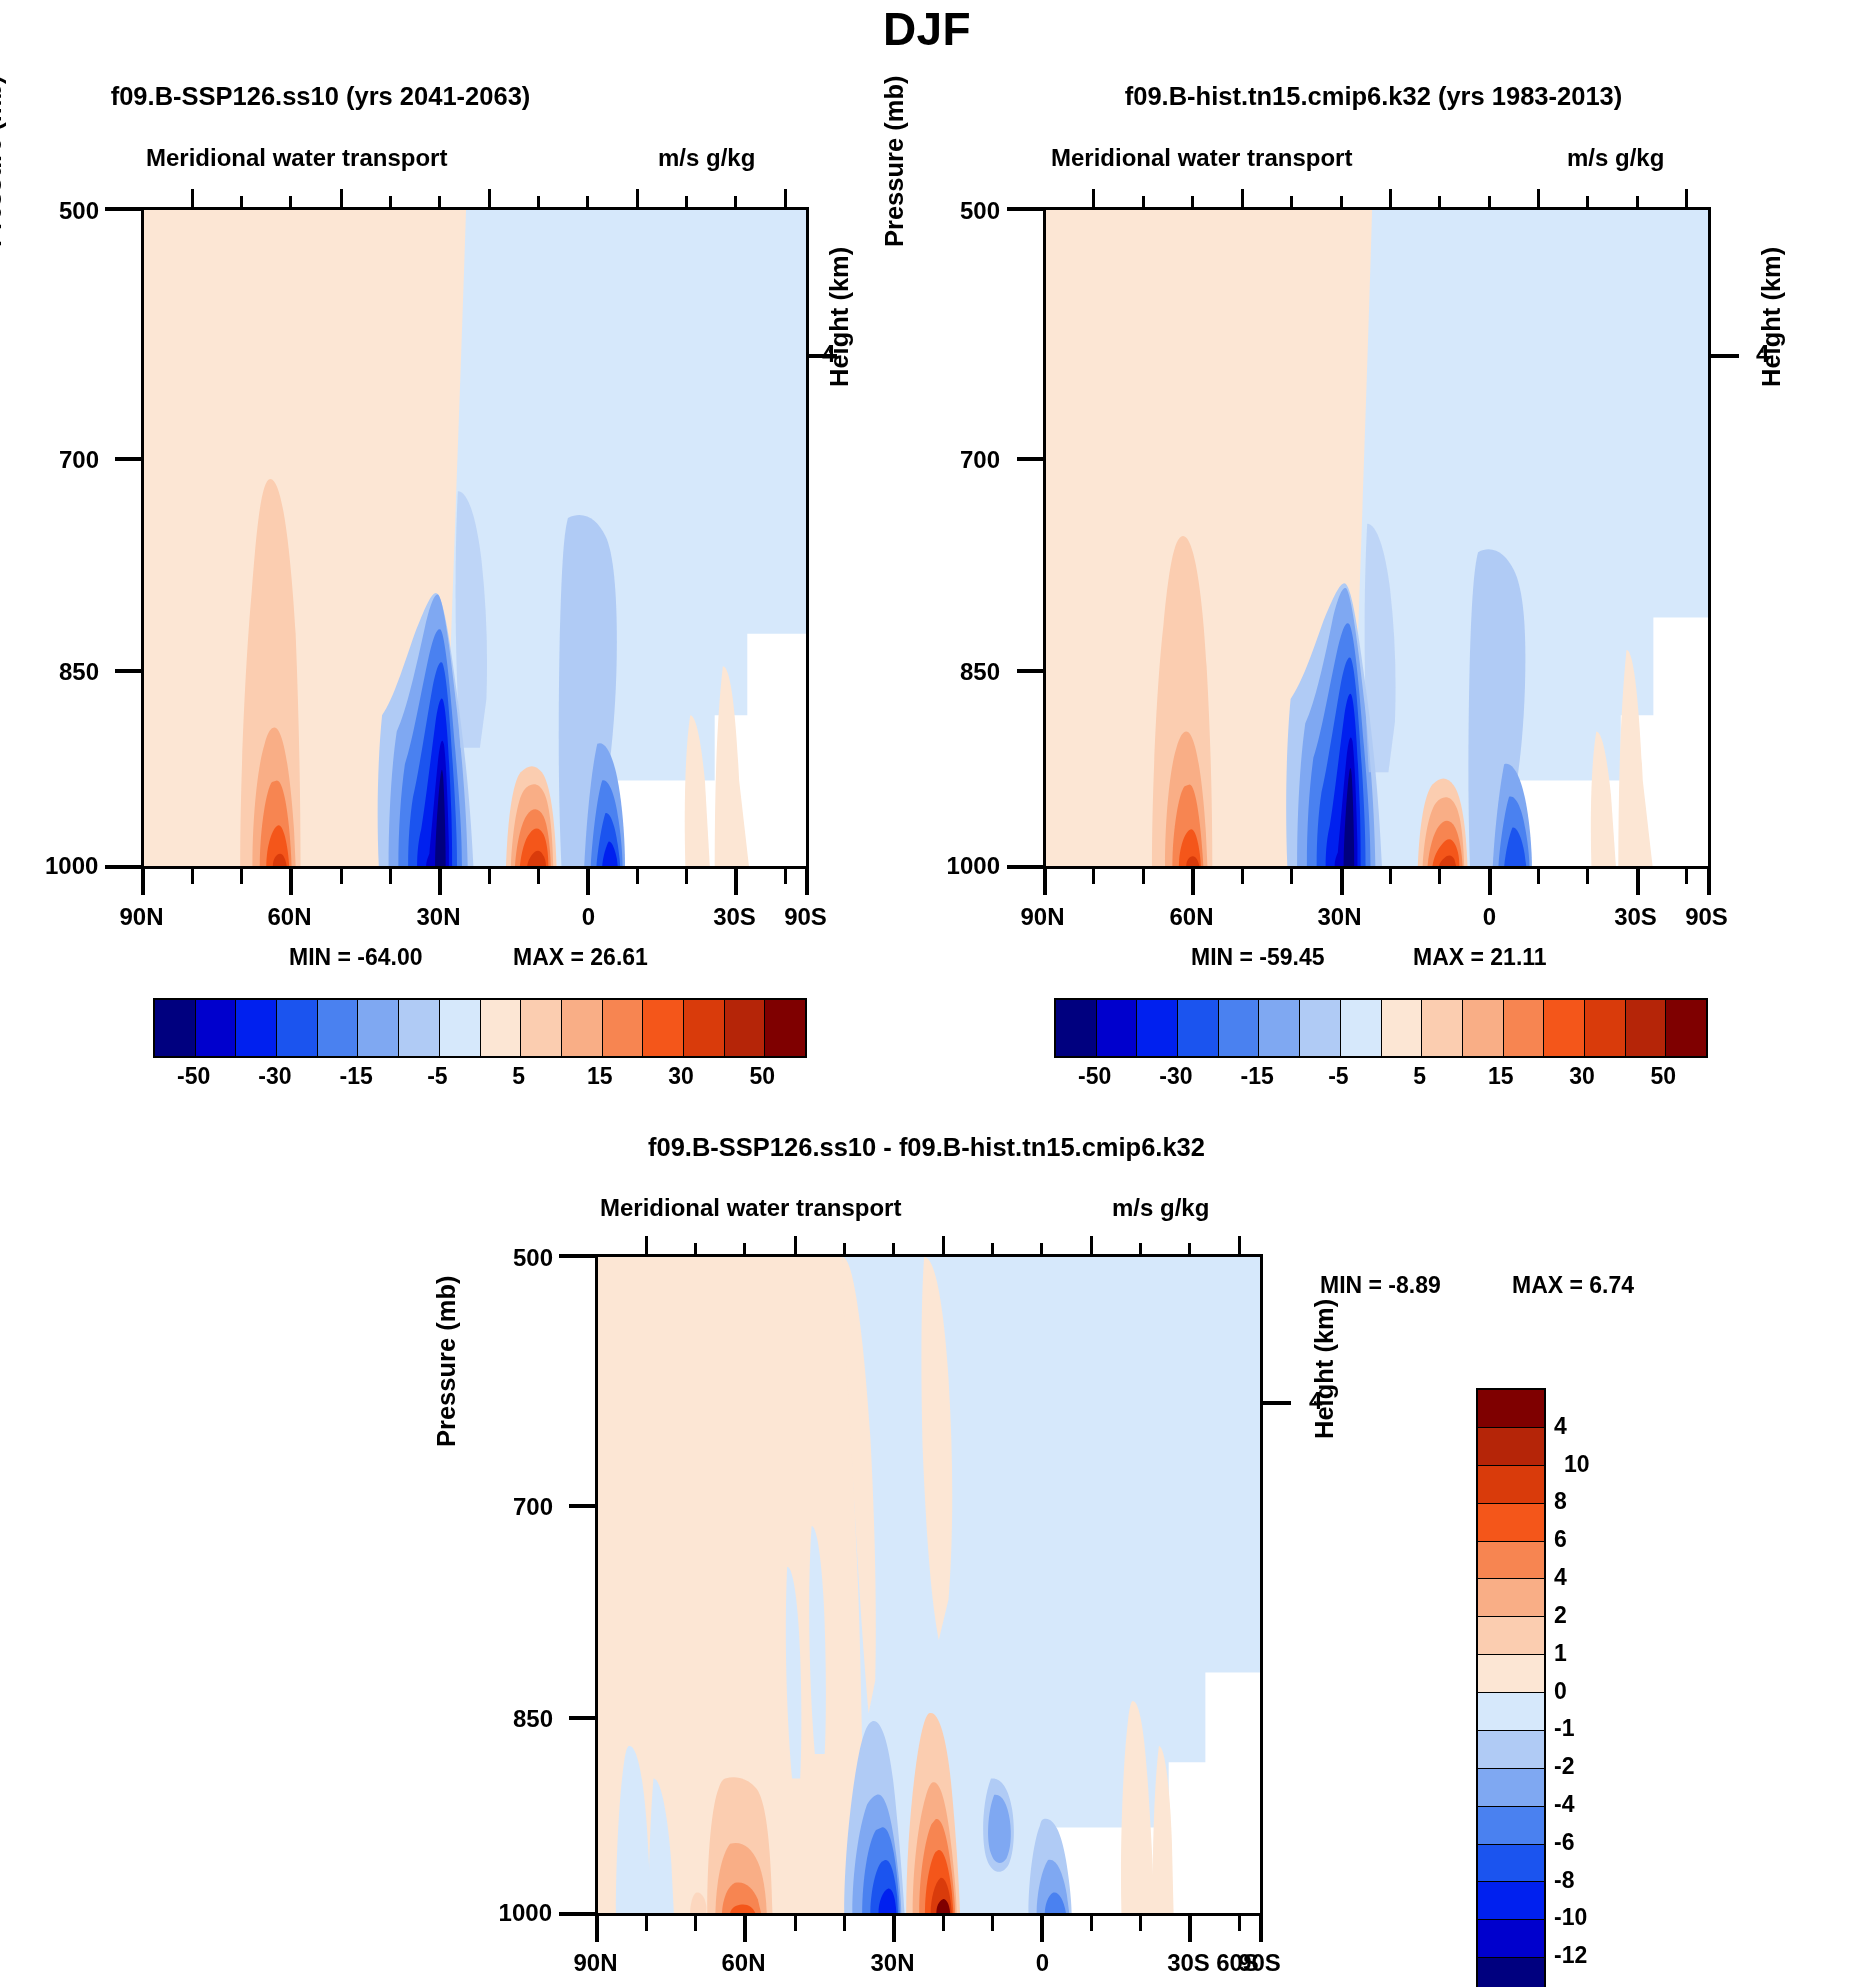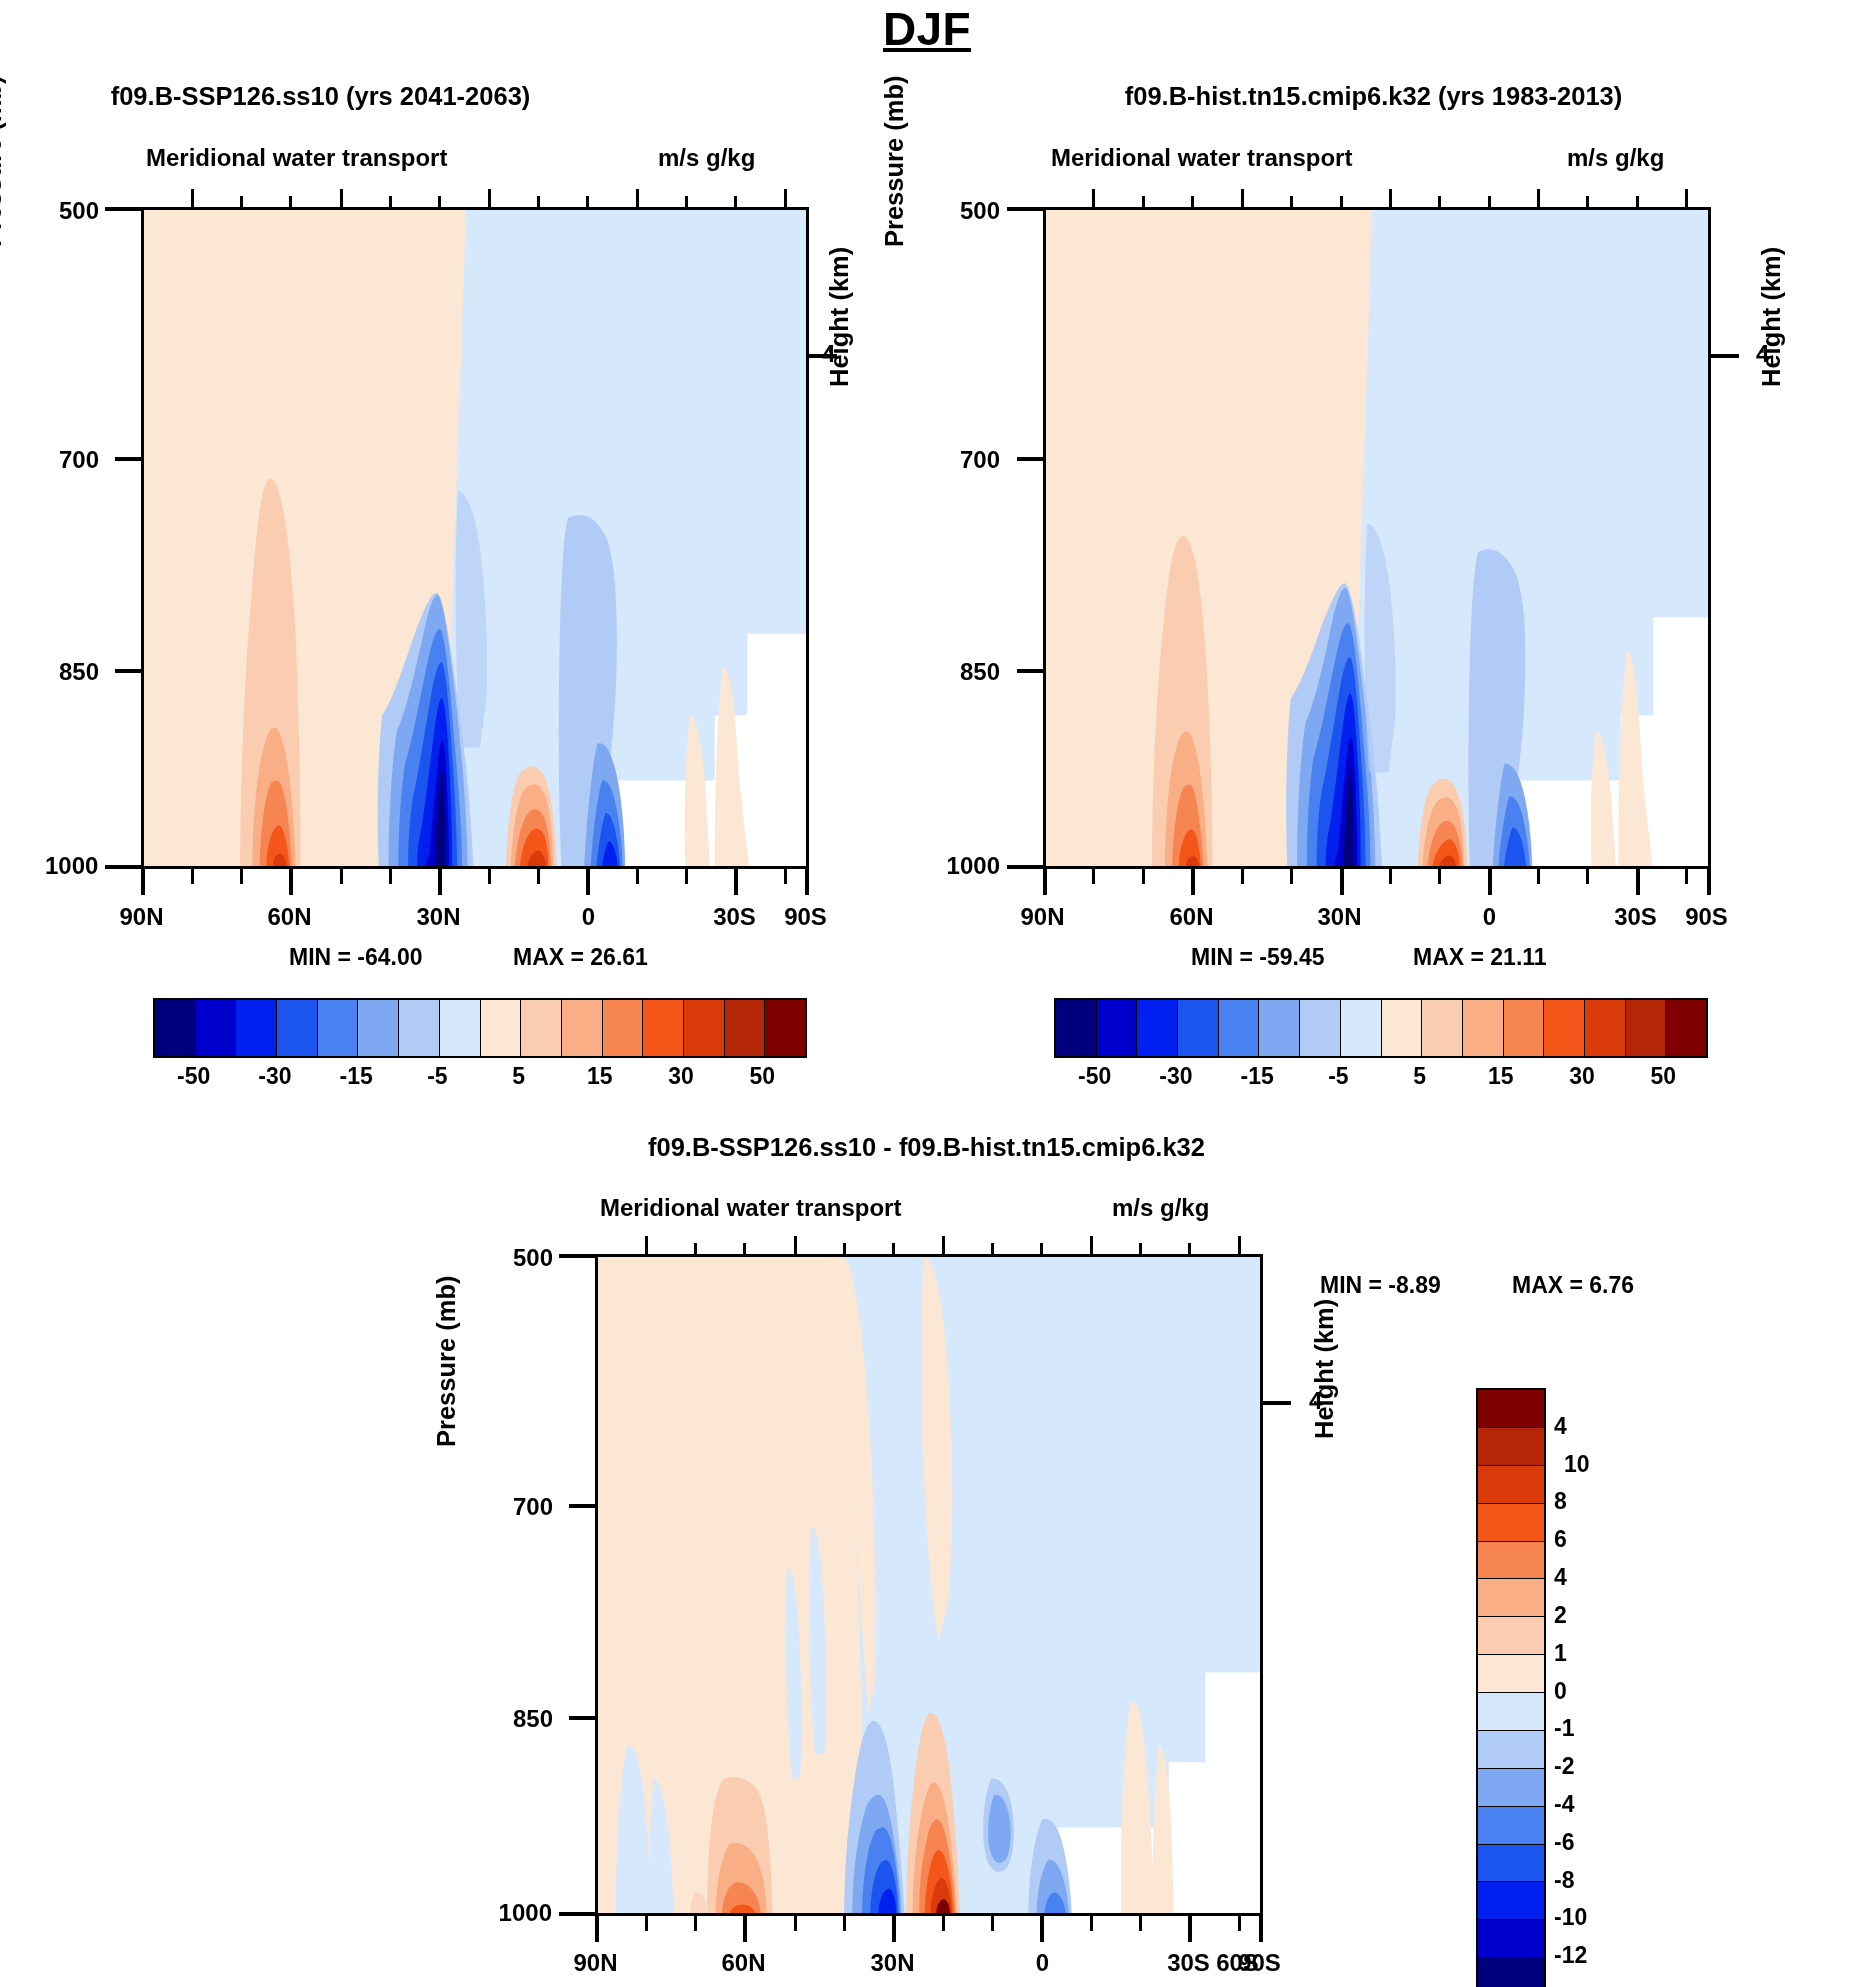--- a/index.html
+++ b/index.html
@@ -1,20 +1,20 @@
 <!DOCTYPE html>
 <html style="font-size:13px"><head>
 <meta charset="utf-8">
 <style>
   html,body{margin:0;padding:0;background:#ffffff;}
   body{width:1854px;height:1988px;position:relative;
        font-family:"Liberation Sans","DejaVu Sans",sans-serif;
        -webkit-font-smoothing:antialiased;}
   .abs{position:absolute;}
-  .bold{font-weight:bold;color:#000;text-decoration:underline;}
+  .bold{font-weight:bold;color:#000;}
   .ctr{text-align:center;}
 
   
   #fig-title{left:0;top:1.6px;width:1854px;font-size:46px;font-weight:bold;letter-spacing:0.4px;}
 
   
   .panel{position:absolute;}
   .panel-title{font-size:25.5px;font-weight:bold;text-align:center;white-space:nowrap;}
   .panel-sub{font-size:24px;font-weight:bold;white-space:nowrap;}
   .units{font-size:24px;font-weight:bold;white-space:nowrap;}
@@ -437,21 +437,21 @@
 
   <div class="xlab" style="left:546px;top:1949px;width:99px;">90N</div>
   <div class="xlab" style="left:694px;top:1949px;width:99px;">60N</div>
   <div class="xlab" style="left:843px;top:1949px;width:99px;">30N</div>
   <div class="xlab" style="left:993px;top:1949px;width:99px;">0</div>
   <div class="xlab" style="left:1139px;top:1949px;width:99px;">30S</div>
   <div class="xlab" style="left:1188px;top:1949px;width:99px;">60S</div>
   <div class="xlab" style="left:1210px;top:1949px;width:99px;">90S</div>
 
   <div class="minmax abs" style="left:1320px;top:1272px;">MIN =  -8.89</div>
-  <div class="minmax abs" style="left:1512px;top:1272px;">MAX =   6.76</div>
+  <div class="minmax abs" style="left:1512px;top:1272px;">MAX =   6.74</div>
 
   <div class="cbar-v" id="cbar-b" style="left:1476px;top:1388px;width:66px;height:605px;">
       <div class="cell" style="background: rgb(127, 0, 0);"></div>
       <div class="cell" style="background: rgb(181, 37, 8);"></div>
       <div class="cell" style="background: rgb(217, 59, 11);"></div>
       <div class="cell" style="background: rgb(244, 86, 26);"></div>
       <div class="cell" style="background: rgb(247, 133, 81);"></div>
       <div class="cell" style="background: rgb(249, 174, 134);"></div>
       <div class="cell" style="background: rgb(251, 205, 176);"></div>
       <div class="cell" style="background: rgb(252, 230, 212);"></div>

